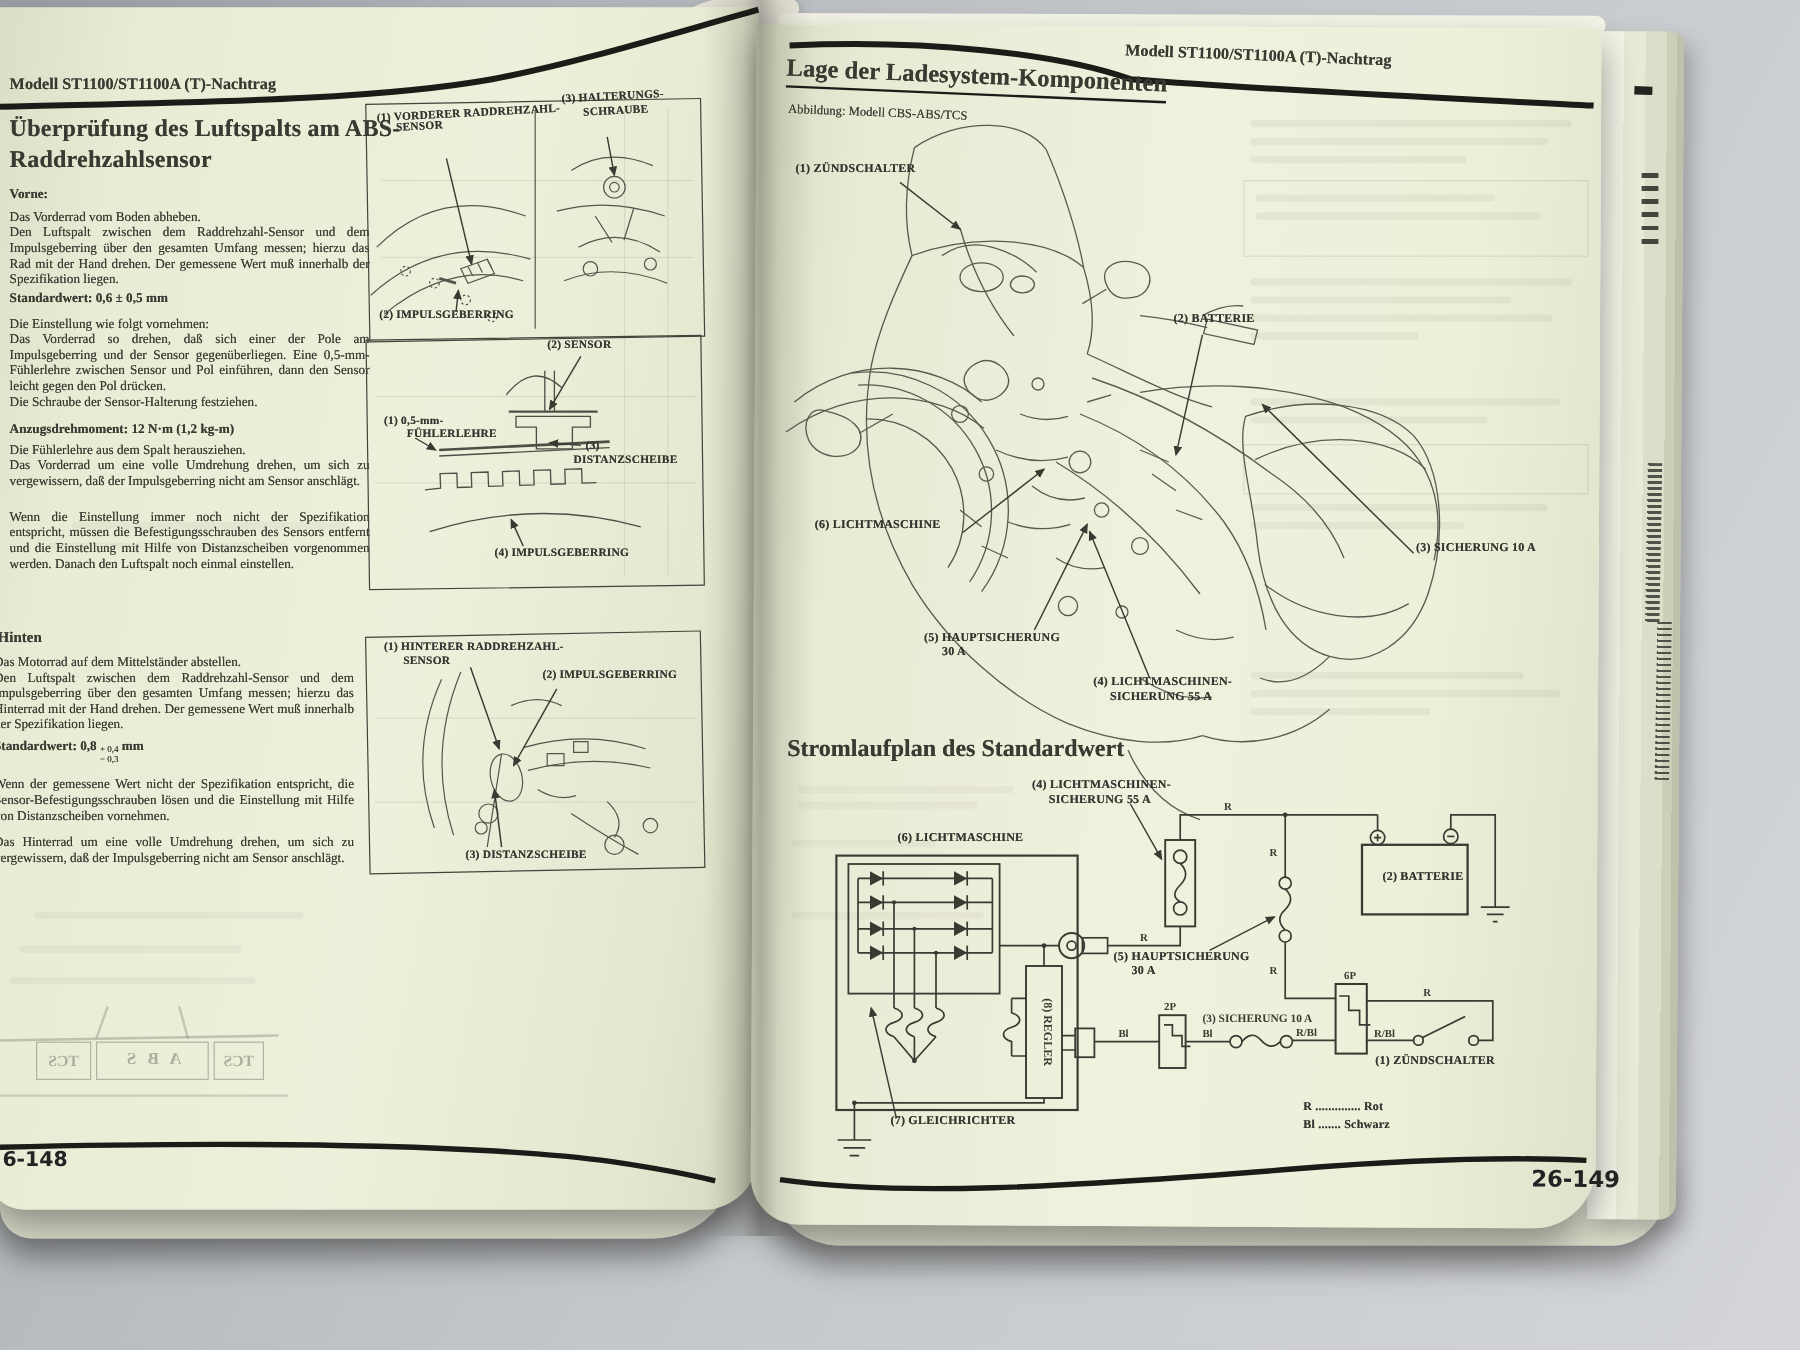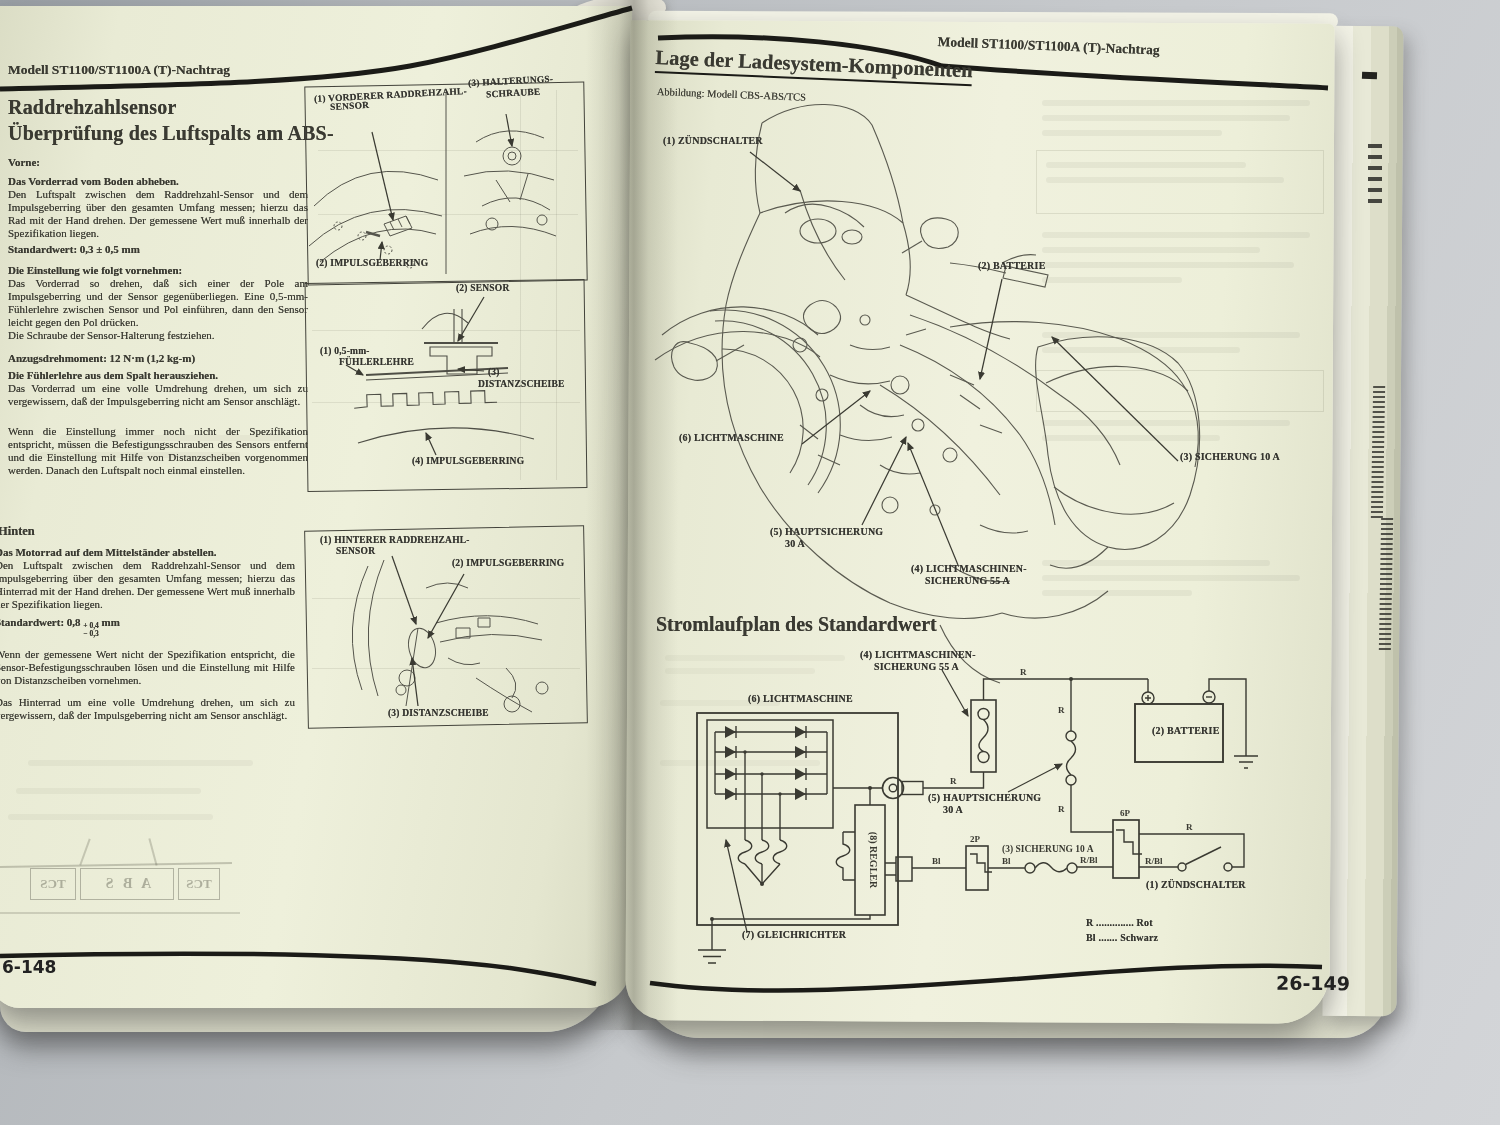--- a/index.html
+++ b/index.html
@@ -5,23 +5,23 @@
   html,body{margin:0;padding:0;background:#b9bcc0;}
   #scene{position:relative;width:1500px;height:1125px;overflow:hidden;
          background:linear-gradient(115deg,#9aa0a6 0%,#b4b8bc 20%,#c6c9cc 55%,#d3d5d8 100%);
          font-family:"Liberation Serif",serif;}
   .abs{position:absolute;}
   .page{position:absolute;box-shadow:0 14px 28px rgba(40,40,40,.45);}
   .ink{color:#3a3a32;text-shadow:0 0 .5px rgba(58,58,50,.75);}
   .hdr{font-weight:bold;font-size:13.5px;white-space:nowrap;}
   .bigtitle{font-weight:bold;font-size:20px;line-height:26px;white-space:nowrap;letter-spacing:.2px;}
   .para{width:300px;font-size:11px;line-height:12.9px;text-align:justify;}
-  .pline{font-size:11px;line-height:12.9px;white-space:nowrap;font-weight:bold;}
+  .pline{font-size:11px;line-height:12.9px;white-space:nowrap;}
   .spec{font-weight:bold;font-size:11px;white-space:nowrap;text-align:center;}
-  .tol{display:inline-flex;flex-direction:column;font-size:7.5px;line-height:7.5px;vertical-align:-2px;font-weight:bold;}
+  .tol{display:inline-flex;flex-direction:column;font-size:7.5px;line-height:7.5px;vertical-align:-2px;font-weight:normal;}
   .lbl{position:absolute;font-weight:600;font-size:9.5px;line-height:10.5px;color:#353530;
        white-space:nowrap;letter-spacing:.2px;text-shadow:0 0 .4px rgba(53,53,48,.7);}
   .figbox{position:absolute;border:1.3px solid #43433b;}
   .pgnum{position:absolute;font-family:"DejaVu Sans",sans-serif;font-weight:bold;color:#222;}
   .gh{position:absolute;background:#5c5c4a;opacity:.07;height:6px;border-radius:3px;}
   .ghbox{position:absolute;border:1px solid rgba(90,90,70,.14);}
   .gline{position:absolute;background:rgba(90,90,75,.12);}
   .mirror{transform:scaleX(-1);}
   svg{position:absolute;overflow:visible;}
   svg text{font-family:"Liberation Serif",serif;fill:#3a3a32;}
@@ -111,32 +111,32 @@
 
   <svg style="left:0;top:0;width:1500px;height:1125px;" viewBox="0 0 1500 1125">
     <path d="M0,89 C160,85 310,84 410,66 C480,53 560,28 632,8" stroke="#1b1b17" stroke-width="5" fill="none"></path>
     <path d="M658,38 C770,33 880,44 942,66 C1070,76 1210,82 1328,88" stroke="#1b1b17" stroke-width="5" fill="none"></path>
     <path d="M0,956 C250,950 420,956 510,968 C550,974 580,980 596,984" stroke="#1b1b17" stroke-width="4.5" fill="none"></path>
     <path d="M650,983 C750,997 880,990 1080,974 C1180,966 1260,964 1322,967" stroke="#1b1b17" stroke-width="4.5" fill="none"></path>
   </svg>
 
   <div class="abs ink hdr" style="left:8px;top:62px;">Modell ST1100/ST1100A (T)-Nachtrag</div>
   <div class="abs ink bigtitle" style="left:8px;top:94px;">
+    <div>Überprüfung des Luftspalts am ABS-</div>
     <div>Raddrehzahlsensor</div>
-    <div>Überprüfung des Luftspalts am ABS-</div>
   </div>
 
   <div class="abs ink spec" style="left:8px;top:156px;">Vorne:</div>
 
   <div class="abs ink para" style="left:8px;top:175px;">
     <div class="pline">Das Vorderrad vom Boden abheben.</div>
     <div>Den Luftspalt zwischen dem Raddrehzahl-Sensor und dem Impulsgeberring über den gesamten Umfang messen; hierzu das Rad mit der Hand drehen. Der gemessene Wert muß innerhalb der Spezifikation liegen.</div>
   </div>
 
-  <div class="abs ink spec" style="left:8px;top:243px;">Standardwert: 0,3 ± 0,5 mm</div>
+  <div class="abs ink spec" style="left:8px;top:243px;">Standardwert: 0,6 ± 0,5 mm</div>
 
   <div class="abs ink para" style="left:8px;top:264px;">
     <div class="pline">Die Einstellung wie folgt vornehmen:</div>
     <div>Das Vorderrad so drehen, daß sich einer der Pole am Impulsgeberring und der Sensor gegenüberliegen. Eine 0,5-mm-Fühlerlehre zwischen Sensor und Pol einführen, dann den Sensor leicht gegen den Pol drücken.</div>
     <div>Die Schraube der Sensor-Halterung festziehen.</div>
   </div>
 
   <div class="abs ink spec" style="left:8px;top:352px;">Anzugsdrehmoment: 12 N·m (1,2 kg-m)</div>
 
   <div class="abs ink para" style="left:8px;top:369px;">

